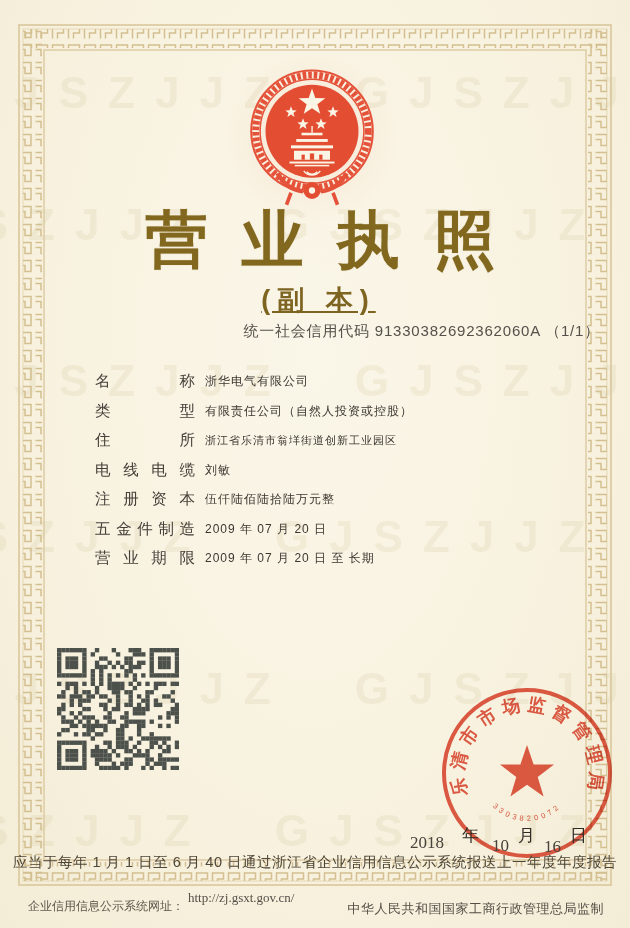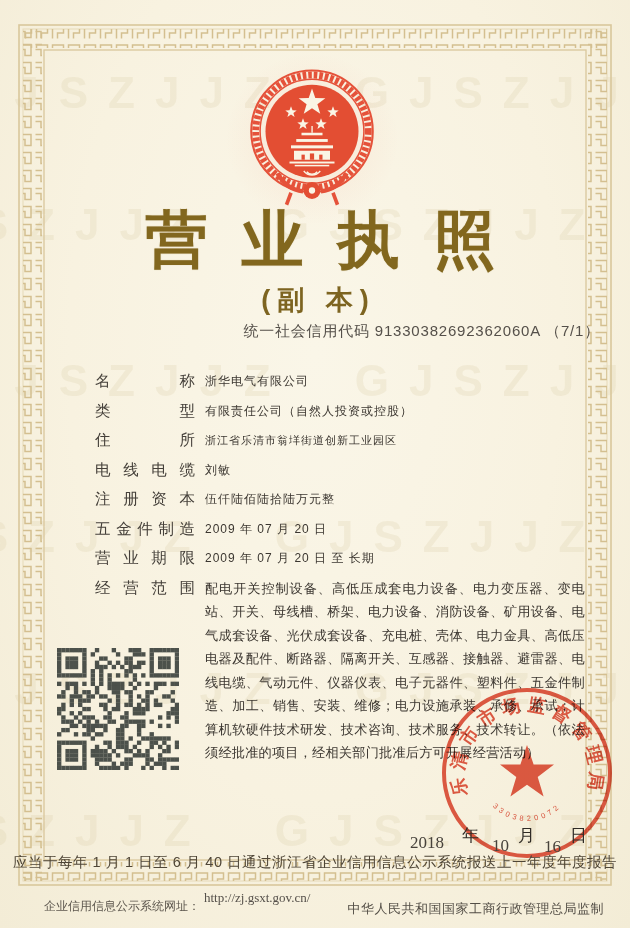--- a/index.html
+++ b/index.html
@@ -20,21 +20,21 @@
   .emblem-halo{position:absolute;left:222px;top:54px;width:180px;height:170px;border-radius:50%;
       background:radial-gradient(circle, rgba(232,90,60,0.10) 0%, rgba(232,90,60,0.0) 70%);z-index:1;}
   .doc-title{
     position:absolute;left:0;top:198px;width:100%;text-align:center;z-index:3;
     font-size:62px;font-weight:700;color:#82671e;
     letter-spacing:34px;padding-left:45px;box-sizing:border-box;
     text-shadow:0 0 1px rgba(130,103,30,0.4);
   }
   .doc-subtitle{
     position:absolute;left:0;top:282px;width:100%;text-align:center;z-index:3;
-    font-size:27px;font-weight:bold;color:#7d6420;letter-spacing:7px;padding-left:7px;box-sizing:border-box;
+    font-size:27px;font-weight:bold;color:#7d6420;letter-spacing:7px;padding-left:7px;box-sizing:border-box;text-decoration:underline;
   }
   .credit-line{
     position:absolute;right:30px;top:322px;z-index:4;
     font-size:15px;color:#55504a;letter-spacing:0.8px;
   }
   .fields{position:absolute;left:95px;top:372px;width:490px;z-index:3;}
   .f-row{display:flex;align-items:flex-start;margin-bottom:11.5px;}
   .f-label{
     flex:0 0 100px;width:100px;font-size:15.5px;color:#45403a;line-height:18px;
     text-align:justify;text-align-last:justify;letter-spacing:0;
@@ -55,21 +55,21 @@
   .issue-date .num{font-family:"Liberation Serif", serif;font-size:17px;color:#47423b;}
   .issue-date .unit{font-size:17px;color:#2f2b26;letter-spacing:1px;}
   .d-year{transform:translateY(9px);margin-left:32px;}
   .d-month{transform:translateY(12px);margin-left:12px;}
   .d-day{transform:translateY(13px);margin-left:8px;}
   .u1{margin-left:18px;} .u2{margin-left:9px;} .u3{margin-left:9px;}
   .notice{
     position:absolute;left:0;top:853px;width:100%;text-align:center;z-index:6;
     font-size:14.5px;color:#4e4536;letter-spacing:0.5px;
   }
-  .footer-left{position:absolute;left:44px;top:898px;z-index:3;font-size:12px;color:#5c564d;white-space:nowrap;}
+  .footer-left{position:absolute;left:28px;top:898px;z-index:3;font-size:12px;color:#5c564d;white-space:nowrap;}
   .footer-left .url{display:inline-block;transform:translateY(-8px);font-size:13px;color:#55504a;
       font-family:"Liberation Serif", serif;margin-left:4px;}
   .footer-right{position:absolute;right:26px;top:900px;z-index:3;font-size:13px;color:#534e46;letter-spacing:0.5px;}
 </style>
 </head>
 <body>
 
 <div class="page">
 
   <div class="wm" style="top:64px;left:-40px;">GJSZJJZ　GJSZJJZ</div>
@@ -133,21 +133,21 @@
       <path d="M73 70 Q67 81 56 82" stroke-width="3"></path>
       <path d="M36 83 L33 91" stroke-width="2.4"></path>
       <path d="M64 83 L67 91" stroke-width="2.4"></path>
     </g>
     <circle cx="50" cy="81.5" r="5.6" fill="#e34e33"></circle>
     <circle cx="50" cy="81.5" r="2.1" fill="#faf5e5"></circle>
   </svg>
 
   <div class="doc-title">营业执照</div>
   <div class="doc-subtitle">(副 本)</div>
-  <div class="credit-line">统一社会信用代码  91330382692362060A （7/1）</div>
+  <div class="credit-line">统一社会信用代码  91330382692362060A （1/1）</div>
 
   <div class="fields">
     <div class="f-row">
       <div class="f-label">名称</div>
       <div class="f-value">浙华电气有限公司</div>
     </div>
     <div class="f-row">
       <div class="f-label">类型</div>
       <div class="f-value">有限责任公司（自然人投资或控股）</div>
     </div>
@@ -163,24 +163,20 @@
       <div class="f-label">注册资本</div>
       <div class="f-value">伍仟陆佰陆拾陆万元整</div>
     </div>
     <div class="f-row">
       <div class="f-label">五金件制造</div>
       <div class="f-value">2009 年 07 月 20 日</div>
     </div>
     <div class="f-row">
       <div class="f-label">营业期限</div>
       <div class="f-value">2009 年 07 月 20 日 至 长期</div>
-    </div>
-    <div class="f-row">
-      <div class="f-label">经营范围</div>
-      <div class="f-value scope">配电开关控制设备、高低压成套电力设备、电力变压器、变电站、开关、母线槽、桥架、电力设备、消防设备、矿用设备、电气成套设备、光伏成套设备、充电桩、壳体、电力金具、高低压电器及配件、断路器、隔离开关、互感器、接触器、避雷器、电线电缆、气动元件、仪器仪表、电子元器件、塑料件、五金件制造、加工、销售、安装、维修；电力设施承装、承修、承试；计算机软硬件技术研发、技术咨询、技术服务、技术转让。（依法须经批准的项目，经相关部门批准后方可开展经营活动）</div>
     </div>
   </div>
 
   <svg class="qr" id="qr" width="122" height="122" viewBox="0 0 122 122" aria-hidden="true">
       <rect x="0.00" y="0.00" width="4.36" height="4.36" fill="#4c514b"></rect>
       <rect x="4.21" y="0.00" width="4.36" height="4.36" fill="#4c514b"></rect>
       <rect x="8.41" y="0.00" width="4.36" height="4.36" fill="#4c514b"></rect>
       <rect x="12.62" y="0.00" width="4.36" height="4.36" fill="#4c514b"></rect>
       <rect x="16.83" y="0.00" width="4.36" height="4.36" fill="#4c514b"></rect>
       <rect x="21.03" y="0.00" width="4.36" height="4.36" fill="#4c514b"></rect>

